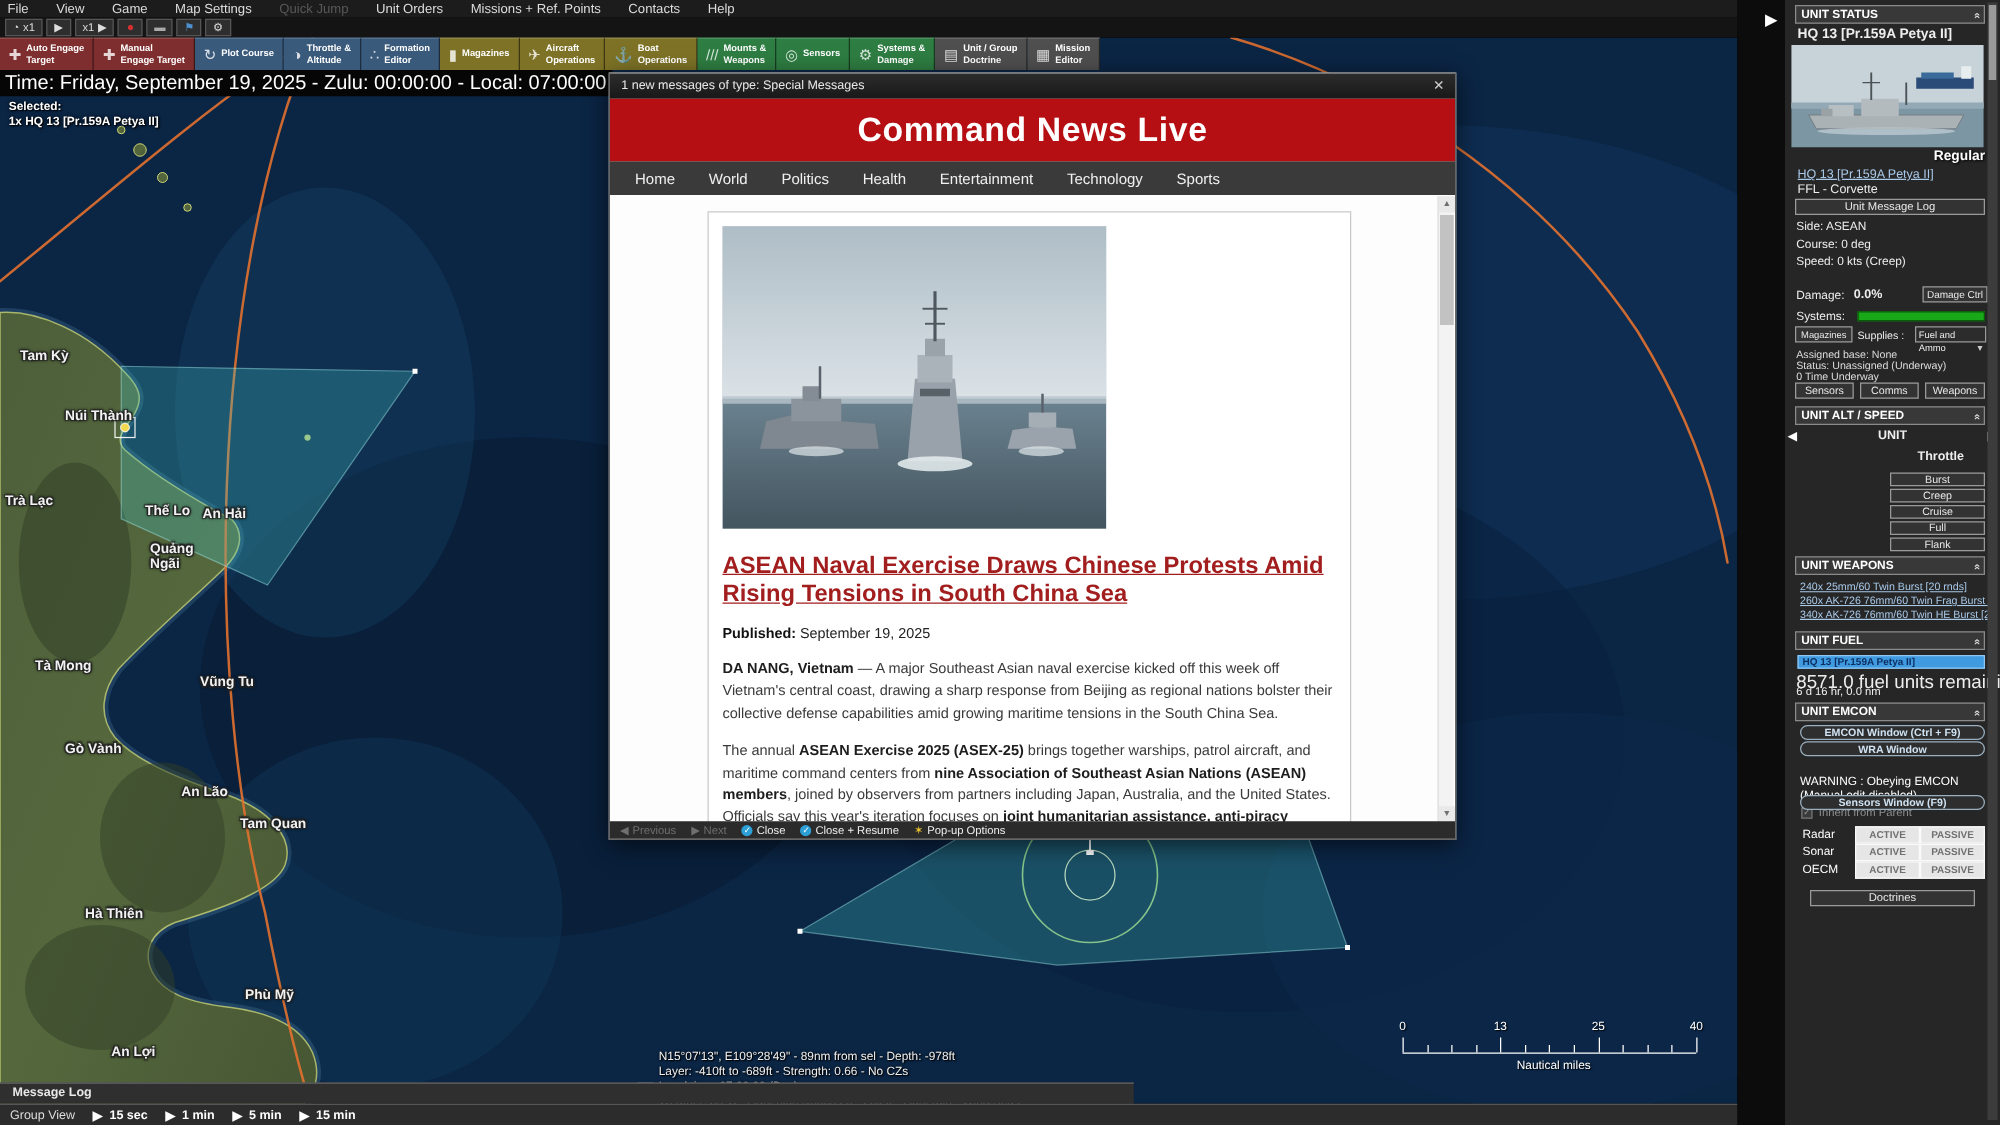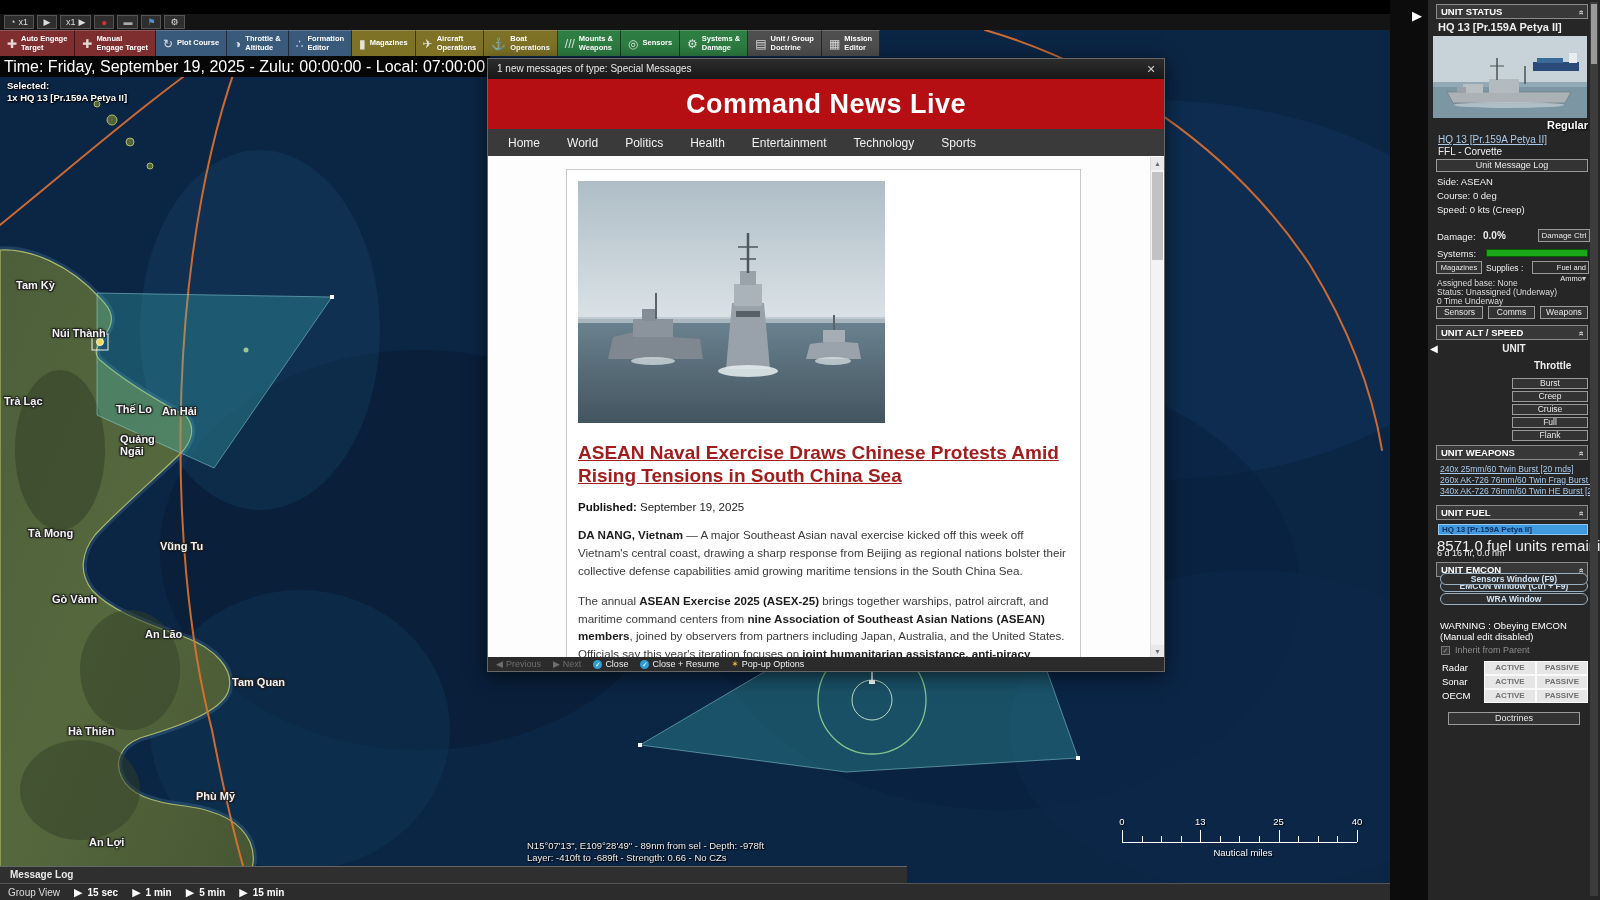--- a/index.html
+++ b/index.html
@@ -70,21 +70,21 @@
   #strip .arrow{position:absolute;left:22px;top:8px;color:#fff;font-size:13px;cursor:pointer;}
   #sidebar{position:absolute;left:1428px;top:0;width:172px;height:900px;background:#262626;}
   .sb-h{position:absolute;left:8px;width:152px;height:15px;background:#383838;border:1px solid #8a8a8a;color:#fff;font-size:9.5px;font-weight:bold;line-height:13px;padding:0 4px;}
   .sb-h .chev{position:absolute;right:3px;top:1px;transform:rotate(-90deg);font-size:9px;color:#ddd;}
   .sb-btn{position:absolute;background:#333;border:1px solid #9a9a9a;color:#e8e8e8;text-align:center;cursor:pointer;}
   .sb-txt{position:absolute;color:#eee;white-space:nowrap;}
   .sb-link{position:absolute;color:#a9c9e9;text-decoration:underline;white-space:nowrap;cursor:pointer;overflow:hidden;max-width:150px;}
   #photo{position:absolute;left:5px;top:36px;width:154px;height:82px;}
   #regular{position:absolute;right:12px;top:119px;color:#fff;font-size:11px;font-weight:bold;text-shadow:1px 1px 2px #000;}
   #sysbar{position:absolute;left:58px;top:249px;width:102px;height:8px;background:#18a818;border:1px solid #0a5a0a;}
-  #dropdown{position:absolute;left:104px;top:261px;width:57px;height:13px;background:#2c2c2c;border:1px solid #999;color:#eee;font-size:7.5px;line-height:11px;padding:0 2px;cursor:pointer;text-align:right;}
+  #dropdown{position:absolute;left:104px;top:261px;width:57px;height:13px;background:#2c2c2c;border:1px solid #999;color:#eee;font-size:7.5px;line-height:11px;padding:0 2px;cursor:pointer;}
   #dropdown .dd{float:right;font-size:8px;color:#ccc;}
   .pill{position:absolute;left:12px;width:148px;height:12px;border:1px solid #9ab0c0;border-radius:6px;background:#2e2e2e;color:#cfe2f2;font-size:8.5px;font-weight:bold;text-align:center;line-height:11px;cursor:pointer;}
   #fuelrow{position:absolute;left:10px;top:524px;width:150px;height:11px;background:#3f9ae0;border:1px solid #8fc6f2;color:#0c2d5e;font-size:8px;font-weight:bold;line-height:10px;padding:0 3px;white-space:nowrap;overflow:hidden;}
   #inherit{position:absolute;left:13px;top:645px;display:flex;align-items:center;gap:5px;color:#8f8f8f;font-size:9px;}
   #inherit .box{width:9px;height:9px;border:1px solid #777;background:#3a3a3a;color:#999;font-size:7px;line-height:8px;text-align:center;}
   .em-row{position:absolute;left:14px;width:146px;height:14px;}
   .em-row .lbl{position:absolute;left:0;top:1px;color:#fff;font-size:9.5px;}
   .em-cell{position:absolute;top:0;width:52px;height:14px;background:#e6e6e6;border:1px solid #fafafa;color:#707070;font-size:8px;font-weight:bold;text-align:center;line-height:12px;cursor:pointer;}
   #sb-scroll{position:absolute;right:2px;top:2px;width:8px;height:894px;background:#3c3c3c;}
   #sb-scroll .thumb{position:absolute;left:1px;top:2px;width:6px;height:60px;background:#9a9a9a;}
@@ -152,26 +152,37 @@
       <span class="map-label" style="left: 52px; top: 298px;">Núi Thành</span>
       <span class="map-label" style="left: 4px; top: 366px;">Trà Lạc</span>
       <span class="map-label" style="left: 116px; top: 374px;">Thế Lo</span>
       <span class="map-label" style="left: 162px; top: 376px;">An Hải</span>
       <span class="map-label" style="left: 120px; top: 404px;">Quảng
 Ngãi</span>
       <span class="map-label" style="left: 28px; top: 498px;">Tà Mong</span>
       <span class="map-label" style="left: 160px; top: 511px;">Vũng Tu</span>
       <span class="map-label" style="left: 52px; top: 564px;">Gò Vành</span>
       <span class="map-label" style="left: 145px; top: 599px;">An Lão</span>
-      <span class="map-label" style="left: 192px; top: 647px; margin-left: 40px;">Tam Quan</span>
+      <span class="map-label" style="left: 192px; top: 624px;">Tam Quan</span>
       <span class="map-label" style="left: 68px; top: 696px;">Hà Thiên</span>
       <span class="map-label" style="left: 196px; top: 761px;">Phù Mỹ</span>
       <span class="map-label" style="left: 89px; top: 807px;">An Lợi</span>
     </div>
 
+  <div id="menubar">
+      <span class="menu-item">File</span>
+      <span class="menu-item">View</span>
+      <span class="menu-item">Game</span>
+      <span class="menu-item">Map Settings</span>
+      <span class="menu-item disabled">Quick Jump</span>
+      <span class="menu-item">Unit Orders</span>
+      <span class="menu-item">Missions + Ref. Points</span>
+      <span class="menu-item">Contacts</span>
+      <span class="menu-item">Help</span>
+    </div>
   <div id="row2">
     <div class="t-btn">
         <span>◔</span>
         <span>x1</span>
       </div>
     <div class="t-btn">
         <span>▶</span>
       </div>
     <div class="t-btn">
         <span>x1</span>
@@ -492,15 +503,15 @@
       <div class="sb-btn" style="left: 84px; top: 378px; width: 76px; height: 11px; font-size: 8.5px; line-height: 9px;">Burst</div>
       <div class="sb-btn" style="left: 84px; top: 391px; width: 76px; height: 11px; font-size: 8.5px; line-height: 9px;">Creep</div>
       <div class="sb-btn" style="left: 84px; top: 404px; width: 76px; height: 11px; font-size: 8.5px; line-height: 9px;">Cruise</div>
       <div class="sb-btn" style="left: 84px; top: 417px; width: 76px; height: 11px; font-size: 8.5px; line-height: 9px;">Full</div>
       <div class="sb-btn" style="left: 84px; top: 430px; width: 76px; height: 11px; font-size: 8.5px; line-height: 9px;">Flank</div>
       <div class="sb-link" style="left: 12px; top: 464px; font-size: 8.5px;">240x 25mm/60 Twin Burst [20 rnds]</div>
       <div class="sb-link" style="left: 12px; top: 475px; font-size: 8.5px;">260x AK-726 76mm/60 Twin Frag Burst [2 r</div>
       <div class="sb-link" style="left: 12px; top: 486px; font-size: 8.5px;">340x AK-726 76mm/60 Twin HE Burst [2 rn</div>
       <div class="pill" style="top: 580px;">EMCON Window (Ctrl + F9)</div>
       <div class="pill" style="top: 593px;">WRA Window</div>
-      <div class="pill" style="top: 573px;">Sensors Window (F9)</div>
+      <div class="pill" style="top: 636px;">Sensors Window (F9)</div>
     </div>
 </div>
 
 </body></html>

